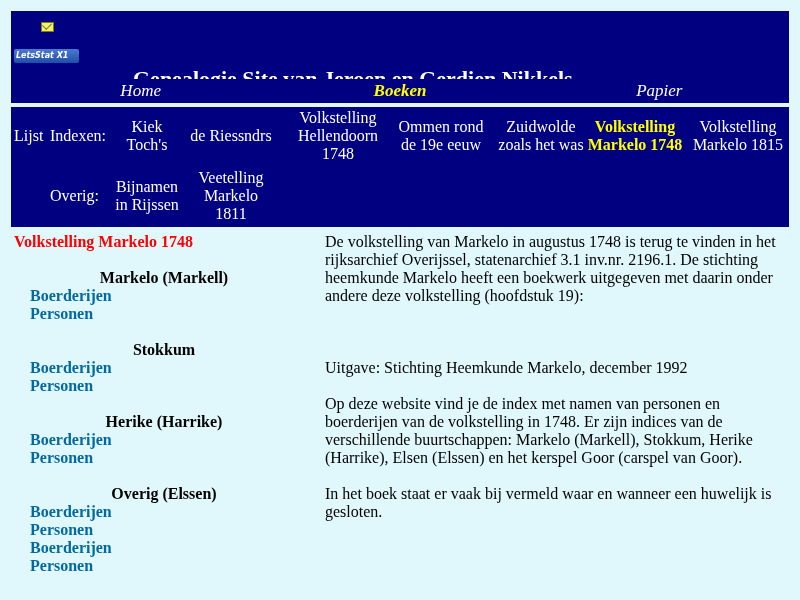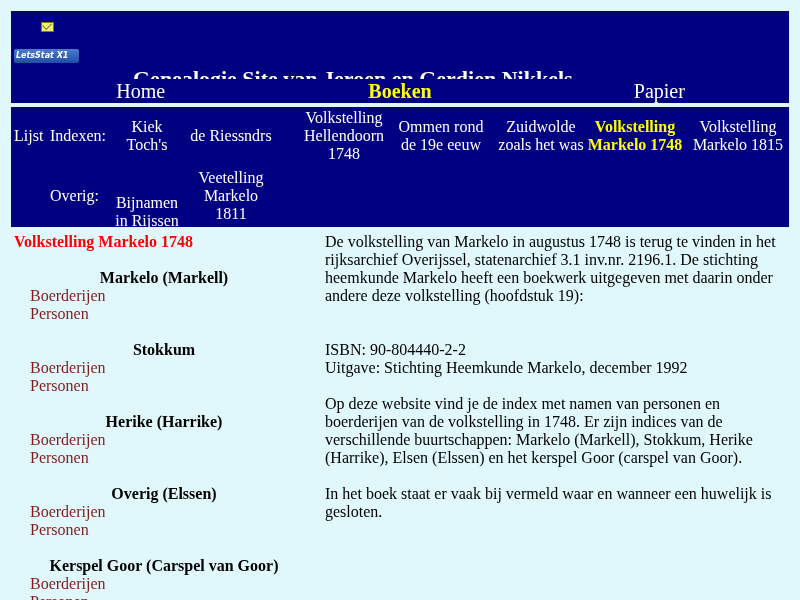--- a/index.html
+++ b/index.html
@@ -32,36 +32,37 @@
   .title {
     position: absolute; left: 122px; top: 19px;
     font-size: 22px; font-weight: bold; color: #fff; margin-top: 36px;
   }
   .topnav {
     position: absolute; left: 11px; top: 79px; width: 778px; height: 24px;
     display: flex;
   }
   .topnav a {
     flex: 1; text-align: center; line-height: 24px; color: #fff; text-decoration: none;
-    font-size: 20px;
+    font-size: 17px;
+    font-style: italic;
   }
   .topnav a.active { color: #ffff00; font-weight: bold; }
   .subnav {
     position: absolute; left: 11px; top: 107px; width: 778px; height: 120px;
   }
   .subnav .cell {
     position: absolute; text-align: center; line-height: 18px; color: #fff;
   }
   .subnav .cell.active { color: #ffff00; font-weight: bold; }
   .left {
     position: absolute; left: 14px; top: 233px; width: 300px; line-height: 18px;
   }
   .left .heading { color: #ff0000; font-weight: bold; }
   .left .group { font-weight: bold; margin-top: 18px; text-align: center; }
-  .left a { display: block; color: #7f1d1d; font-weight: normal; text-decoration: none; padding-left: 16px; }
+  .left a { display: block; color: #0369a1; font-weight: bold; text-decoration: none; padding-left: 16px; }
   .right {
     position: absolute; left: 325px; top: 233px; width: 460px; line-height: 18px;
   }
   .right p { margin: 0 0 18px 0; }
   .right .book { font-weight: bold; }
 </style>
 </head>
 <body>
 
 <div class="header navy">
@@ -74,51 +75,50 @@
   <a>Home</a>
   <a class="active">Boeken</a>
   <a>Papier</a>
 </nav>
 
 <div class="subnav navy">
   <div class="cell" style="left:3px;top:20px;">Lijst</div>
   <div class="cell" style="left:39px;top:20px;">Indexen:</div>
   <div class="cell" style="left:104px;top:11px;width:64px;">Kiek Toch's</div>
   <div class="cell" style="left:175px;top:20px;width:90px;">de Riessndrs</div>
-  <div class="cell" style="left:288px;top:2px;width:90px;">Volkstelling Hellendoorn 1748</div>
+  <div class="cell" style="left:282px;top:2px;width:90px;">Volkstelling Hellendoorn 1748</div>
   <div class="cell" style="left:382px;top:11px;width:96px;">Ommen rond de 19e eeuw</div>
   <div class="cell" style="left:480px;top:11px;width:100px;">Zuidwolde zoals het was</div>
   <div class="cell active" style="left:576px;top:11px;width:96px;">Volkstelling Markelo 1748</div>
   <div class="cell" style="left:680px;top:11px;width:94px;">Volkstelling Markelo 1815</div>
   <div class="cell" style="left:39px;top:80px;">Overig:</div>
-  <div class="cell" style="left:100px;top:71px;width:72px;margin-top:16px;">Bijnamen in Rijssen</div>
+  <div class="cell" style="left:100px;top:71px;width:72px;">Bijnamen in Rijssen</div>
   <div class="cell" style="left:180px;top:62px;width:80px;">Veetelling Markelo 1811</div>
 </div>
 
 <div class="left">
   <div class="heading">Volkstelling Markelo 1748</div>
   <div class="group">Markelo (Markell)</div>
   <a>Boerderijen</a>
   <a>Personen</a>
   <div class="group">Stokkum</div>
   <a>Boerderijen</a>
   <a>Personen</a>
   <div class="group">Herike (Harrike)</div>
   <a>Boerderijen</a>
   <a>Personen</a>
   <div class="group">Overig (Elssen)</div>
   <a>Boerderijen</a>
   <a>Personen</a>
-  <div class="group">Kerspel Goor (Carspel van Goor)</div>
   <a>Boerderijen</a>
   <a>Personen</a>
 </div>
 
 <div class="right">
   <p>De volkstelling van Markelo in augustus 1748 is terug te vinden in het rijksarchief Overijssel, statenarchief 3.1 inv.nr. 2196.1. De stichting heemkunde Markelo heeft een boekwerk uitgegeven met daarin onder andere deze volkstelling (hoofdstuk 19):</p>
   <p>
     <br>
-    <span>ISBN: 90-804440-2-2</span><br>
+    <br>
     <span>Uitgave: Stichting Heemkunde Markelo, december 1992</span>
   </p>
   <p>Op deze website vind je de index met namen van personen en boerderijen van de volkstelling in 1748. Er zijn indices van de verschillende buurtschappen: Markelo (Markell), Stokkum, Herike (Harrike), Elsen (Elssen) en het kerspel Goor (carspel van Goor).</p>
   <p>In het boek staat er vaak bij vermeld waar en wanneer een huwelijk is gesloten.</p>
 </div>
 
 </body></html>

